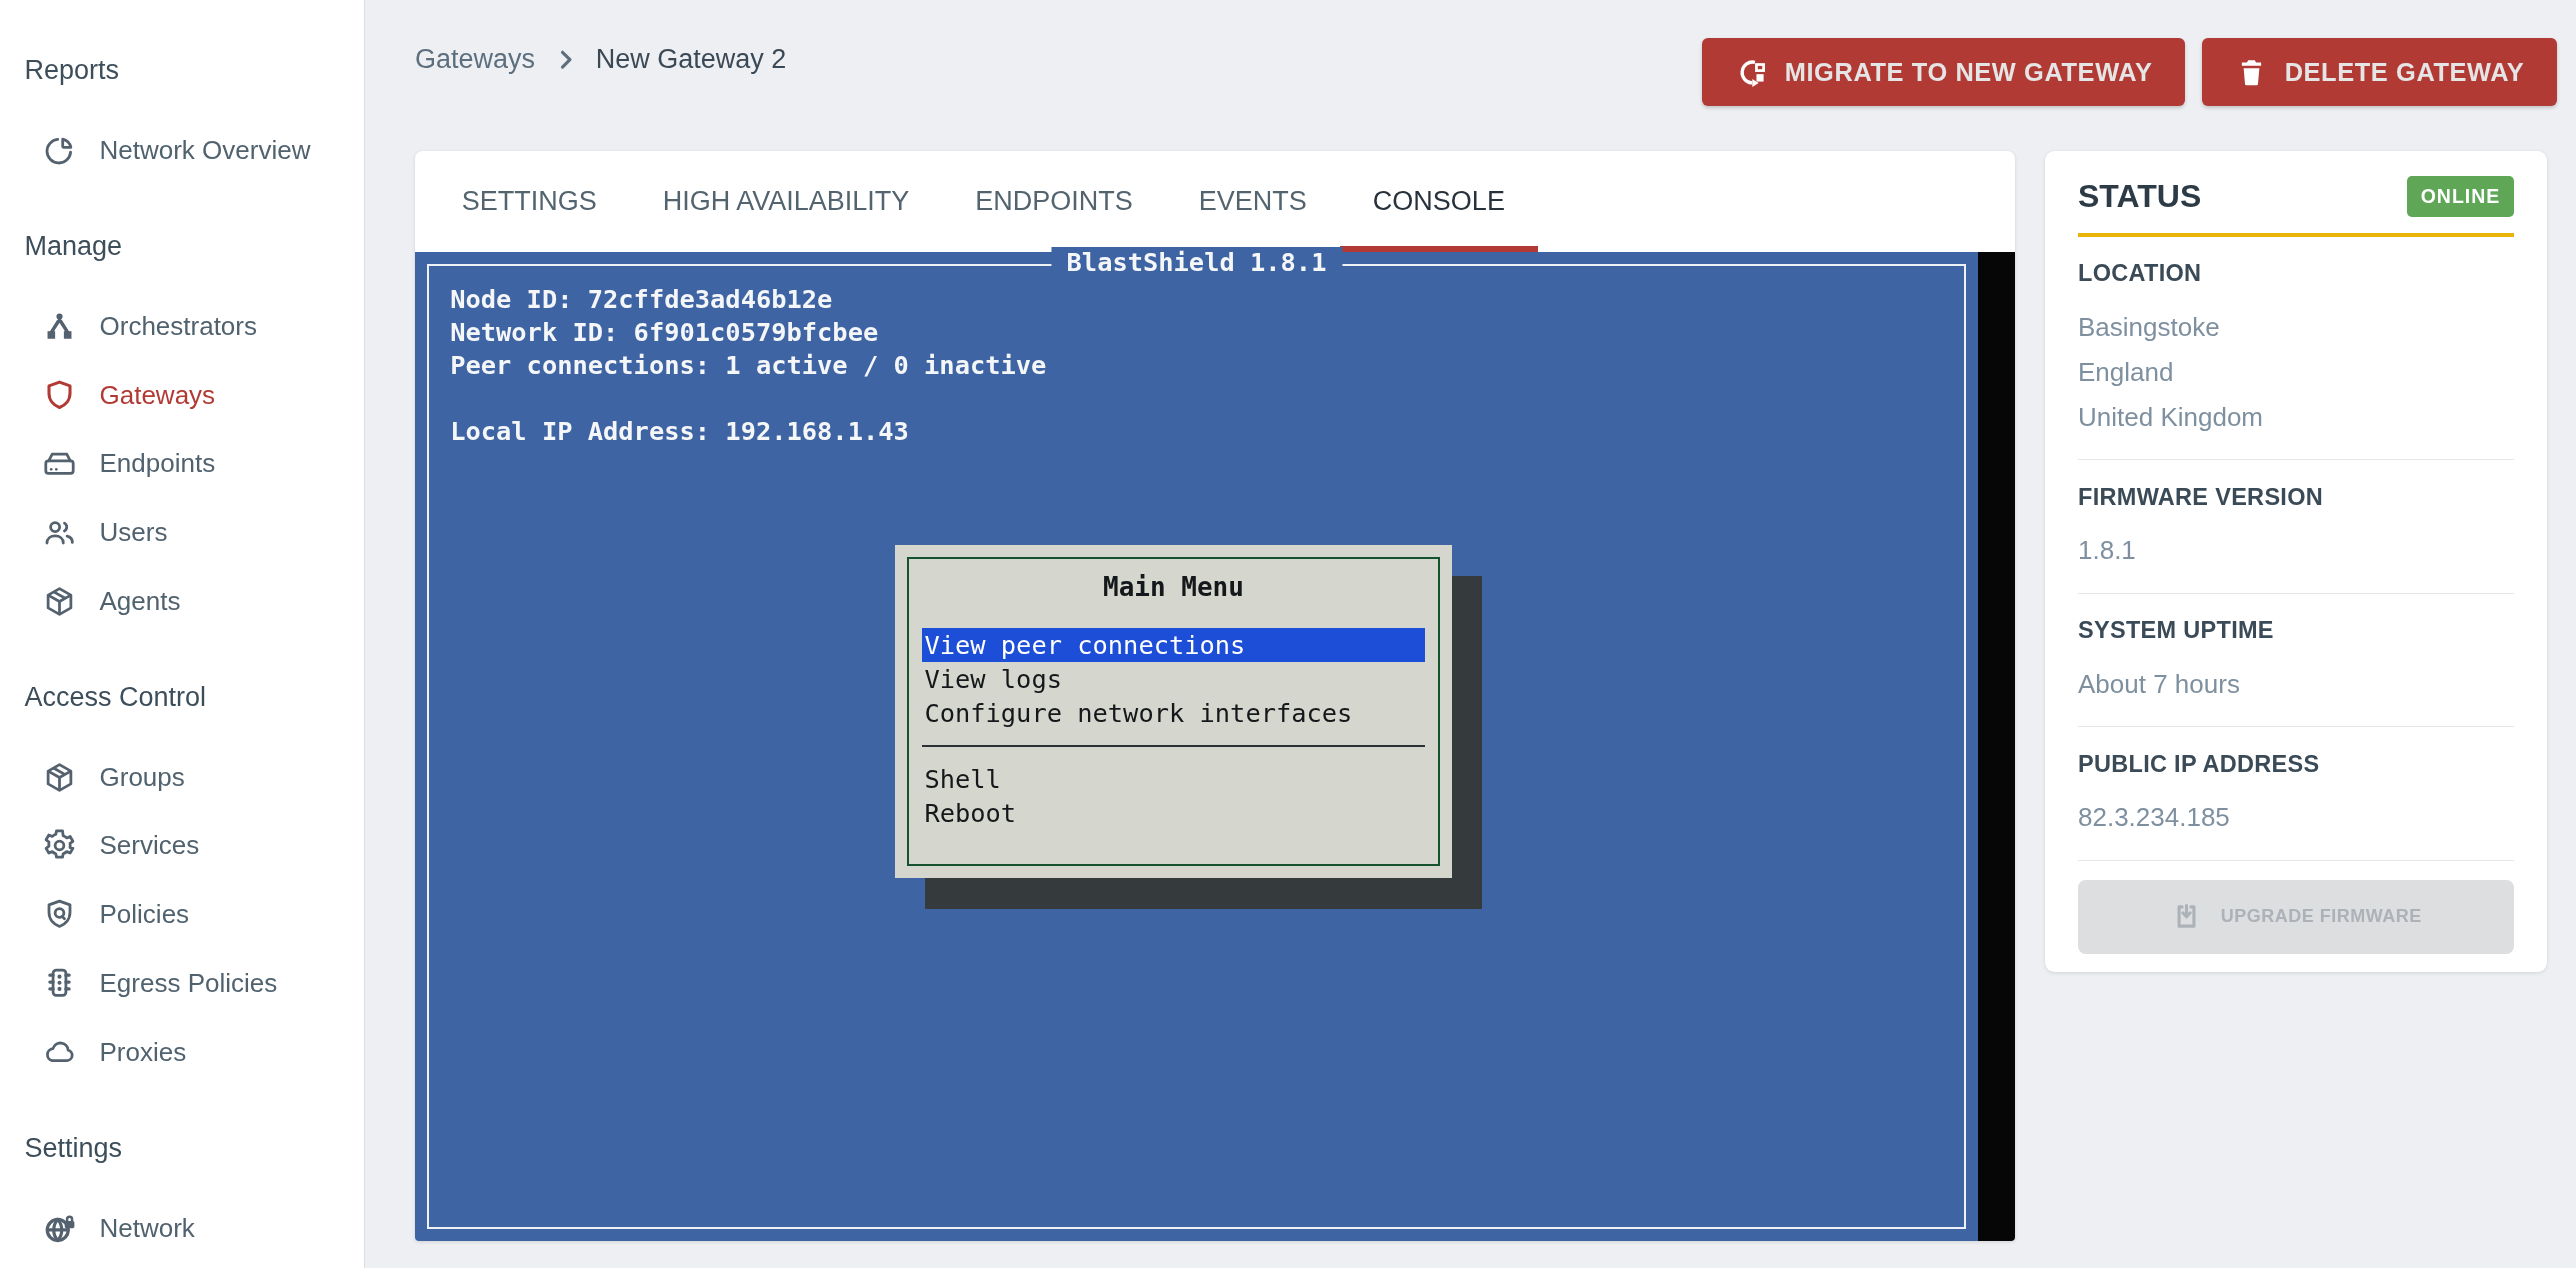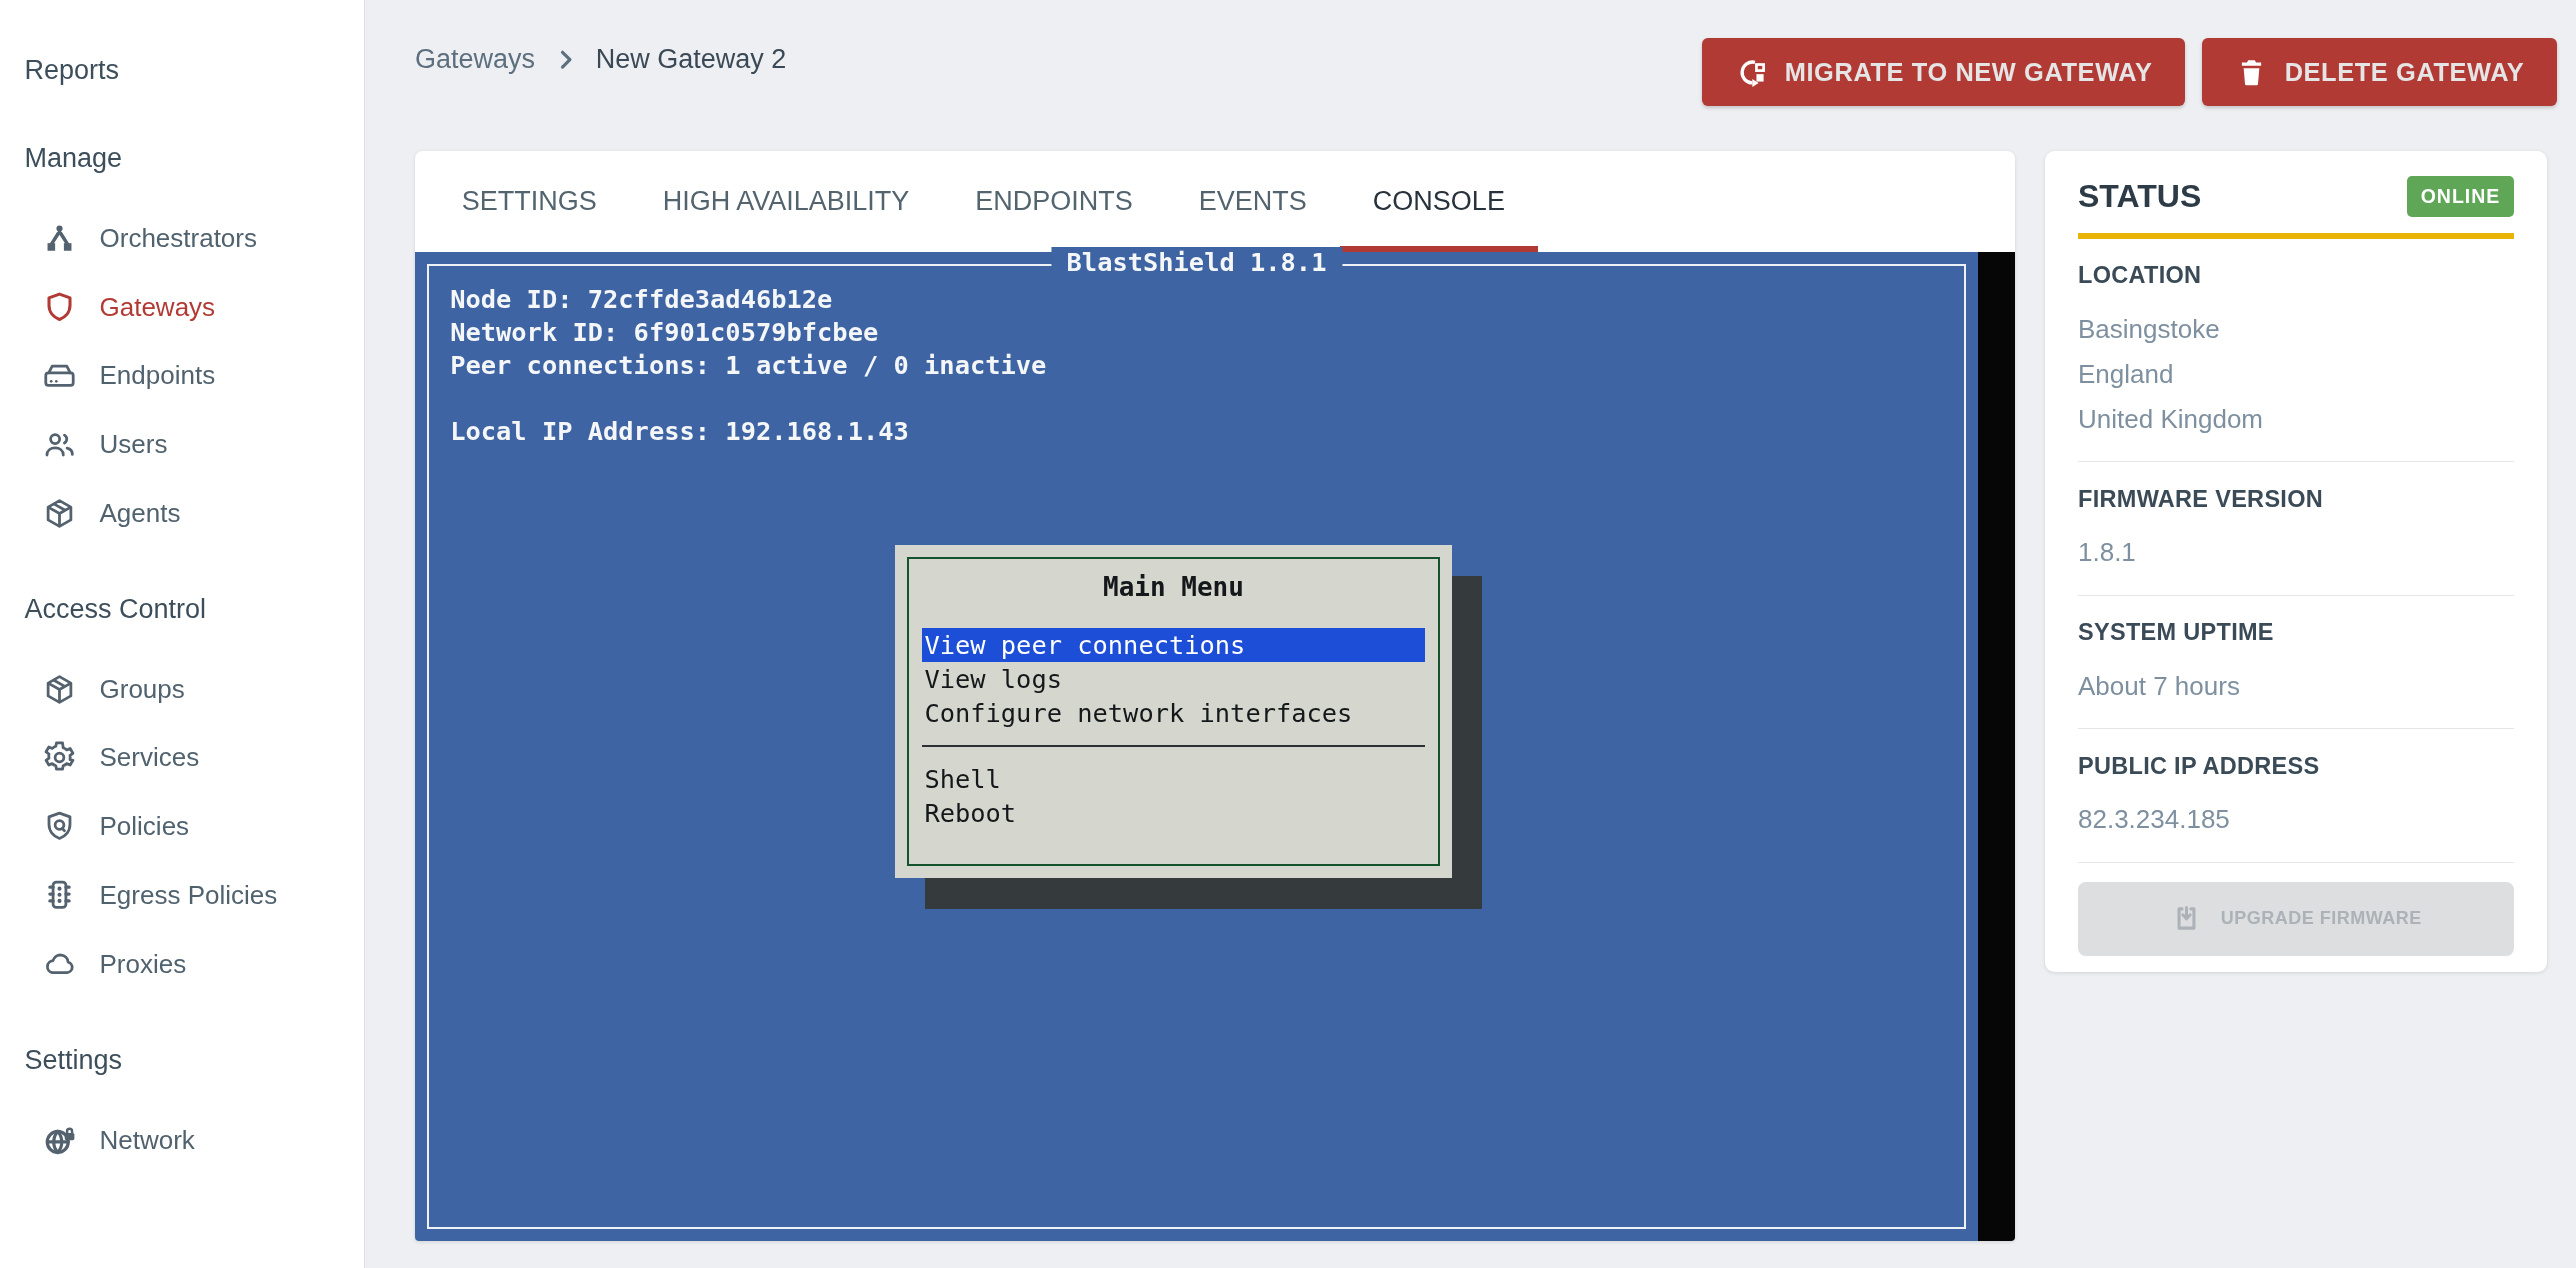--- a/index.html
+++ b/index.html
@@ -68,41 +68,50 @@
   .menu-item { font-size:25.4px; line-height:34px; height:34px; color:#14181a;
                padding-left:2px; cursor:pointer; white-space:nowrap; }
   .menu-item.selected { background:#1d4ed8; color:#ffffff; font-weight:400; }
   .menu-sep { border-top:2px solid #2b3134; margin:14.7px 0; }
 
   
   .status-card { position:absolute; left:2045px; top:151px; width:502px; height:821px;
                  background:#ffffff; border-radius:9.8px; box-shadow:0 1px 3.9px rgba(40,50,60,0.14);
                  padding:0 33px; }
   .status-head { display:flex; justify-content:space-between; align-items:center;
-                 padding:25.4px 0 15.6px 0; border-bottom:6px solid #eab308; }
+                 padding:25.4px 0 15.6px 0; border-bottom:4px solid #eab308; }
   .status-title { font-size:32px; font-weight:600; color:#2d3b47; }
   .badge-online { background:#5fa757; color:#ffffff; font-size:19.5px; font-weight:700;
                   letter-spacing:1px; padding:8.8px 13.7px; border-radius:4.9px; }
   .status-field { padding-top:23.5px; border-bottom:1px solid #e4e6e9; padding-bottom:19.5px; }
   .f-label { font-size:23.5px; font-weight:700; color:#3a4a57; letter-spacing:0.3px;
              margin-bottom:17.6px; }
   .f-value { font-size:26px; color:#7e90a0; line-height:45px; }
   .upgrade-btn { margin-top:18.6px; height:74px; width:100%; background:#dcdee0; border:none;
                  border-radius:7.8px; display:flex; align-items:center; justify-content:center;
                  gap:17.6px; color:#acb2b8; font-size:18px; font-weight:700; letter-spacing:0.5px;
                  font-family:"Liberation Sans", sans-serif; cursor:default; }
   .upgrade-btn svg { width:33px; height:33px; }
 
   svg { display:block; }
 </style>
 </head>
 <body>
 
 <nav class="sidebar">
   <div class="side-heading">Reports</div>
+  <div class="side-item first">
+    <span class="sicon">
+      <svg viewBox="0 0 24 24" fill="none" stroke="currentColor" stroke-width="1.9" stroke-linecap="round" stroke-linejoin="round">
+        <path d="M19.6 13.2A8.1 8.1 0 1 1 10.8 4.4"></path>
+        <path d="M14.2 4.2a7.6 7.6 0 0 1 5.6 5.6h-5.1a.5.5 0 0 1-.5-.5z"></path>
+      </svg>
+    </span>
+    <span class="slabel">Network Overview</span>
+  </div>
 
   <div class="side-heading after">Manage</div>
   <div class="side-item first">
     <span class="sicon">
       <svg viewBox="0 0 24 24" fill="none" stroke="currentColor" stroke-width="2.4" stroke-linecap="round">
         <circle cx="12" cy="5.2" r="2.1" fill="currentColor" stroke="none"></circle>
         <path d="M12 7.2 6.7 15.5M12 7.2l5.3 8.3"></path>
         <rect x="3.8" y="15.2" width="5.2" height="5.2" fill="currentColor" stroke="none"></rect>
         <rect x="15" y="15.2" width="5.2" height="5.2" fill="currentColor" stroke="none"></rect>
       </svg>

